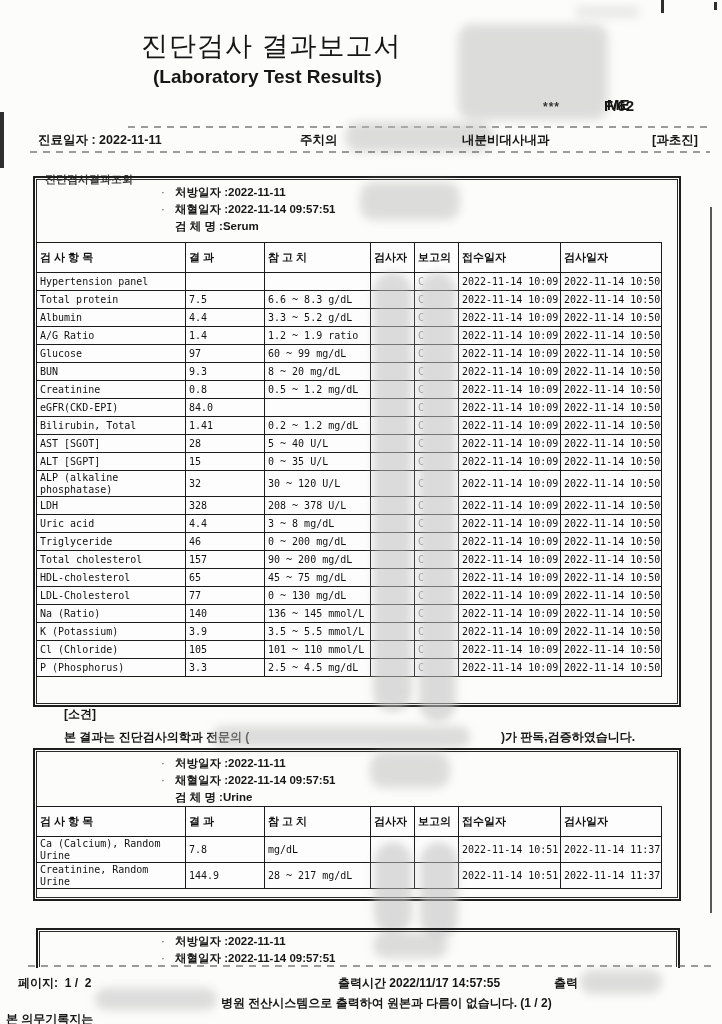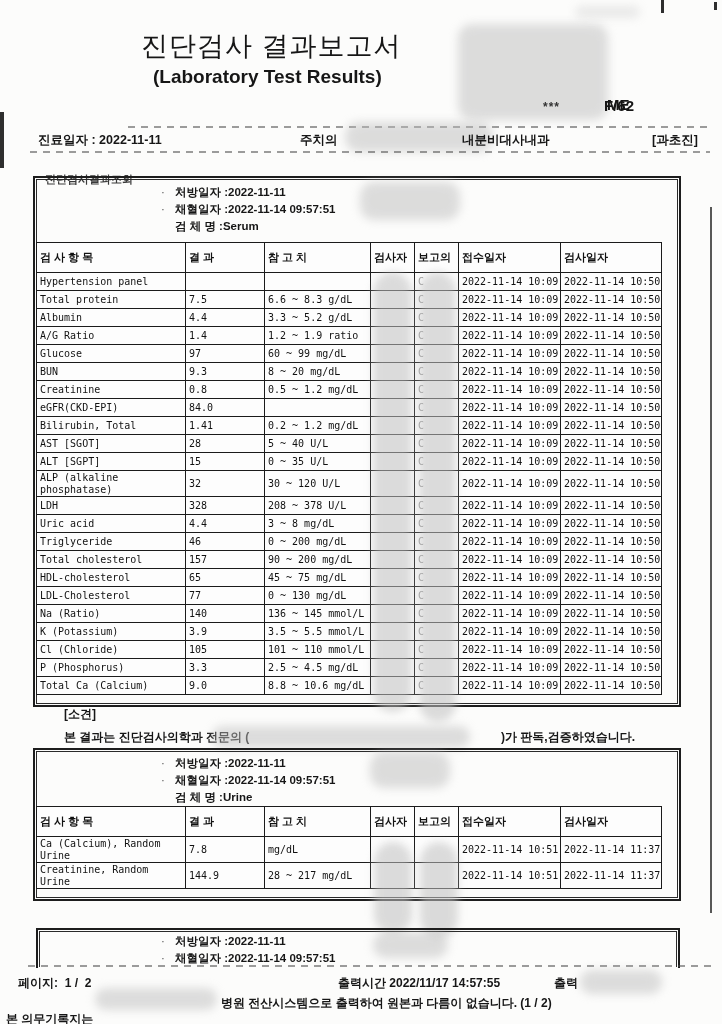--- a/index.html
+++ b/index.html
@@ -299,29 +299,20 @@
           </tr>
           <tr>
             <td class="name-cell">P (Phosphorus)</td>
             <td>3.3</td>
             <td>2.5 ~ 4.5 mg/dL</td>
             <td></td>
             <td class="faint">C</td>
             <td>2022-11-14 10:09</td>
             <td>2022-11-14 10:50</td>
           </tr>
-          <tr>
-            <td class="name-cell">Total Ca (Calcium)</td>
-            <td>9.0</td>
-            <td>8.8 ~ 10.6 mg/dL</td>
-            <td></td>
-            <td class="faint">C</td>
-            <td>2022-11-14 10:09</td>
-            <td>2022-11-14 10:50</td>
-          </tr>
         </tbody>
     </table>
   </div>
 
   <div class="streak" style="left:373px;top:272px;width:39px;height:440px;"></div>
   <div class="streak" style="left:419px;top:272px;width:37px;height:450px;"></div>
 
   <div class="t opinion" style="left:36px;top:706px;">[소견]</div>
   <div class="t opinion" style="left:36px;top:729px;">본 결과는 진단검사의학과 전문의 (</div>
   <div class="blur" style="left:212px;top:726px;width:258px;height:22px;"></div>

